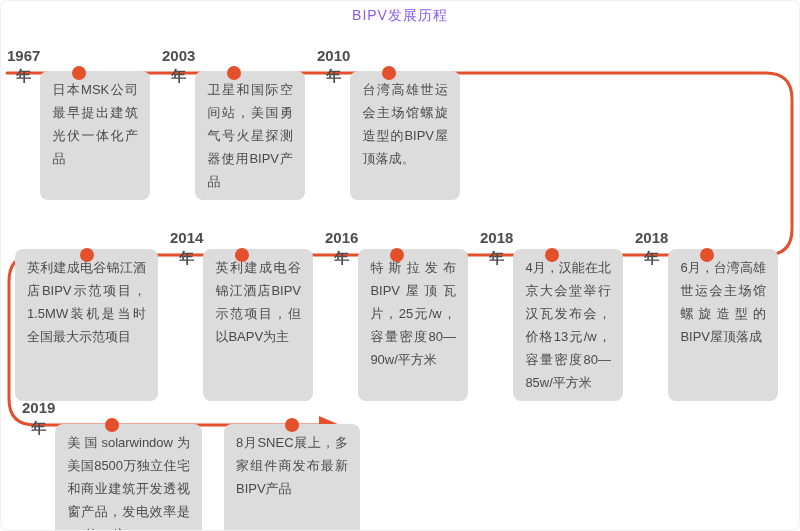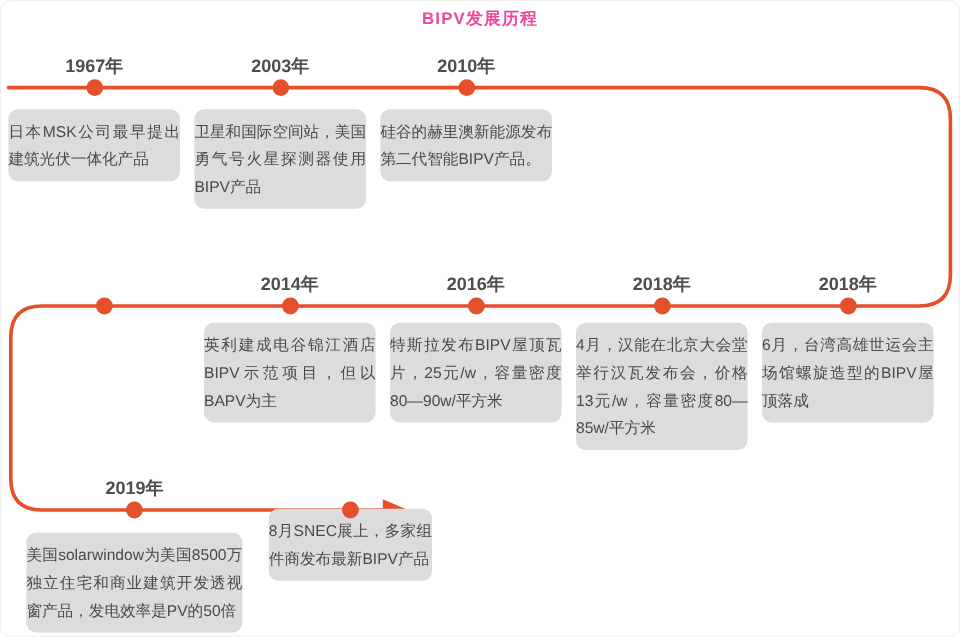--- a/index.html
+++ b/index.html
@@ -9,53 +9,53 @@
     background:#ffffff;
     font-family:"Liberation Sans","DejaVu Sans",sans-serif;
     overflow:hidden;
     border:1px solid #f0f0f0;
     border-radius:8px;
     box-sizing:border-box;
   }
   .title{
     position:absolute;top:6px;left:0;right:0;
     text-align:center;
-    font-size:14px;font-weight:bold;color:#ec4899;
+    font-size:14px;font-weight:normal;color:#8b5cf6;
     letter-spacing:1px;
   }
   svg.snake{position:absolute;top:0;left:0;}
   .row{position:absolute;display:flex;}
   .row1{top:45px;left:0;}
   .row2{top:227px;left:8px;}
   .row3{top:397px;left:15px;}
   .event{
     position:relative;
     width:155px;
     padding:0 6px;
     box-sizing:border-box;
-    display:flex;flex-direction:column;
+    display:flex;flex-direction:row;
   }
   .row3 .event:nth-child(1){width:192px;}
   .row3 .event:nth-child(2){width:148px;margin-left:10px;}
   .year{
     height:20px;line-height:20px;
     text-align:center;
     font-size:15px;font-weight:bold;color:#4d4d4d;
   }
   .dot{
     position:absolute;
     top:20px;left:50%;margin-left:-7px;
     width:14px;height:14px;border-radius:50%;
     background:#e5502c;
   }
   .card{
     margin-top:25px;
     background:#dcdcdc;
     border-radius:8px;
-    padding:7px 0;
+    padding:7px 12px;
     font-size:13px;line-height:23px;
     color:#4a4a4a;
     text-align:justify;
   }
   .row2 .card{margin-top:21px;}
   .row3 .card{margin-top:26px;}
 </style>
 </head>
 <body>
 
@@ -75,27 +75,28 @@
       <div class="card">日本MSK公司最早提出建筑光伏一体化产品</div>
     </div>
     <div class="event">
       <div class="year">2003年</div>
       <span class="dot"></span>
       <div class="card">卫星和国际空间站，美国勇气号火星探测器使用BIPV产品</div>
     </div>
     <div class="event">
       <div class="year">2010年</div>
       <span class="dot"></span>
-      <div class="card">硅谷的赫里澳新能源发布第二代智能BIPV产品。</div>
+      <div class="card">台湾高雄世运会主场馆螺旋造型的BIPV屋顶落成。</div>
     </div>
   </div>
 
   <div class="row row2">
     <div class="event">
       <span class="dot"></span>
+      <div class="card">英利建成电谷锦江酒店BIPV示范项目，1.5MW装机是当时全国最大示范项目</div>
     </div>
     <div class="event">
       <div class="year">2014年</div>
       <span class="dot"></span>
       <div class="card">英利建成电谷锦江酒店BIPV示范项目，但以BAPV为主</div>
     </div>
     <div class="event">
       <div class="year">2016年</div>
       <span class="dot"></span>
       <div class="card">特斯拉发布BIPV屋顶瓦片，25元/w，容量密度80—90w/平方米</div>

